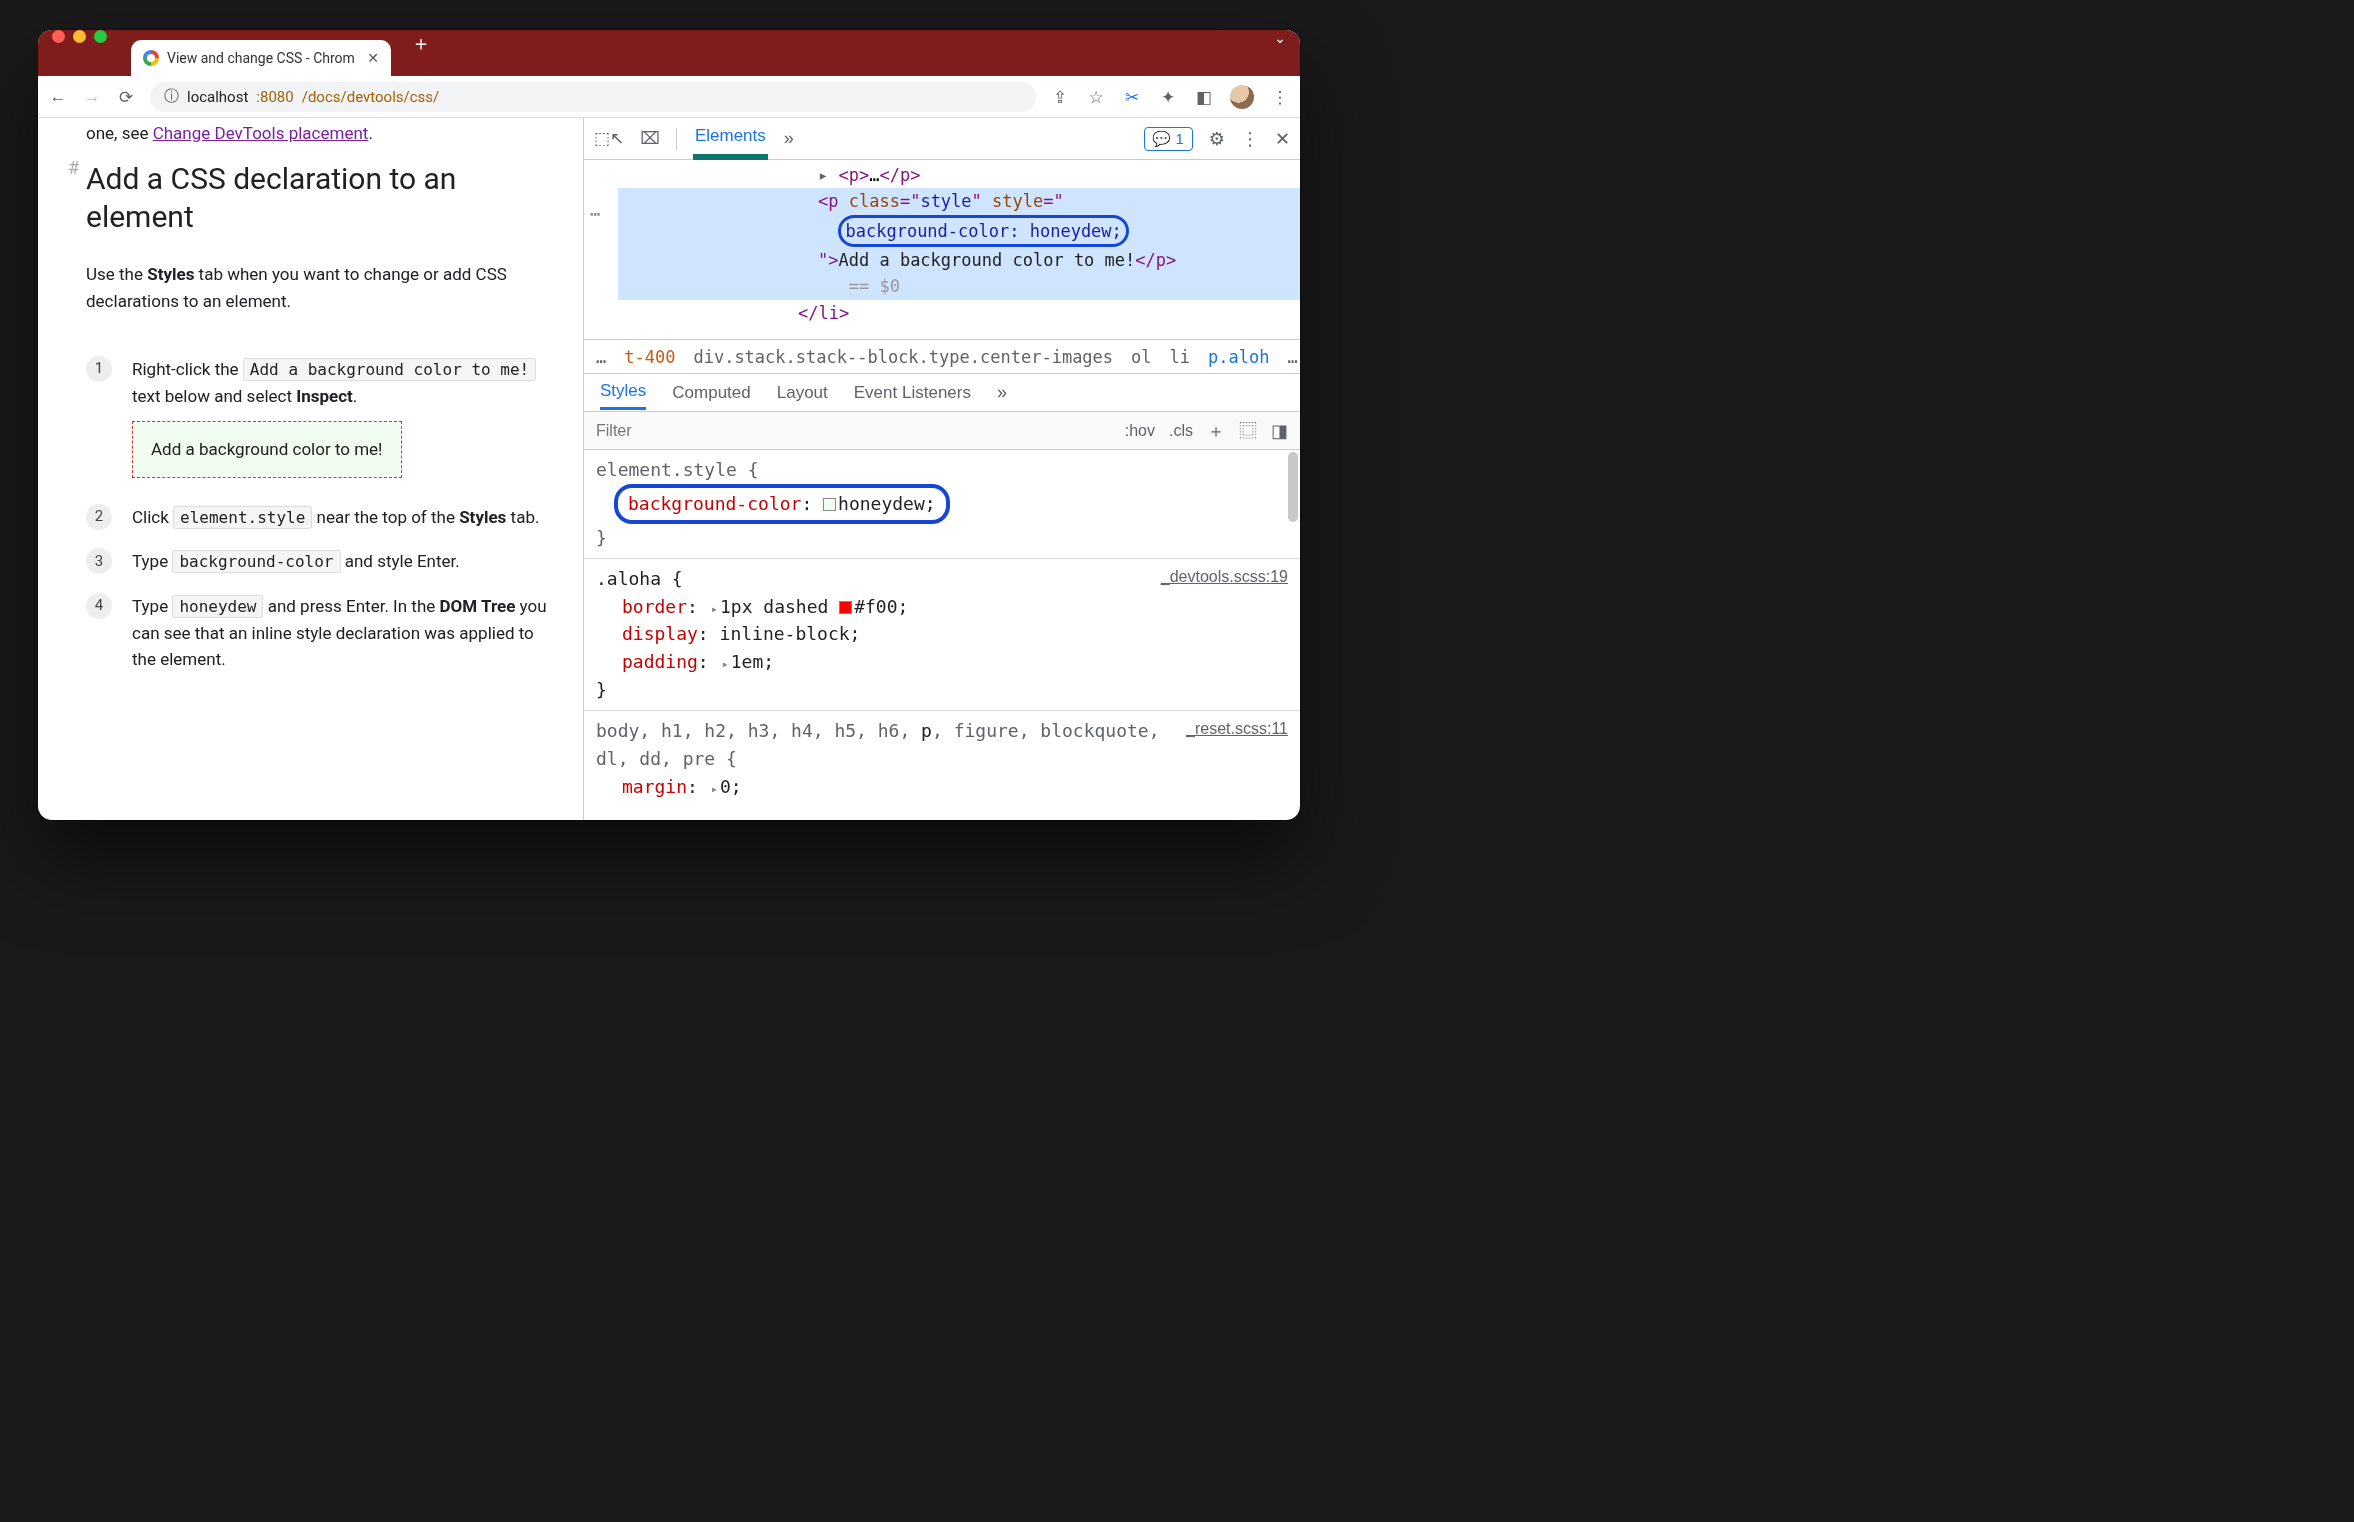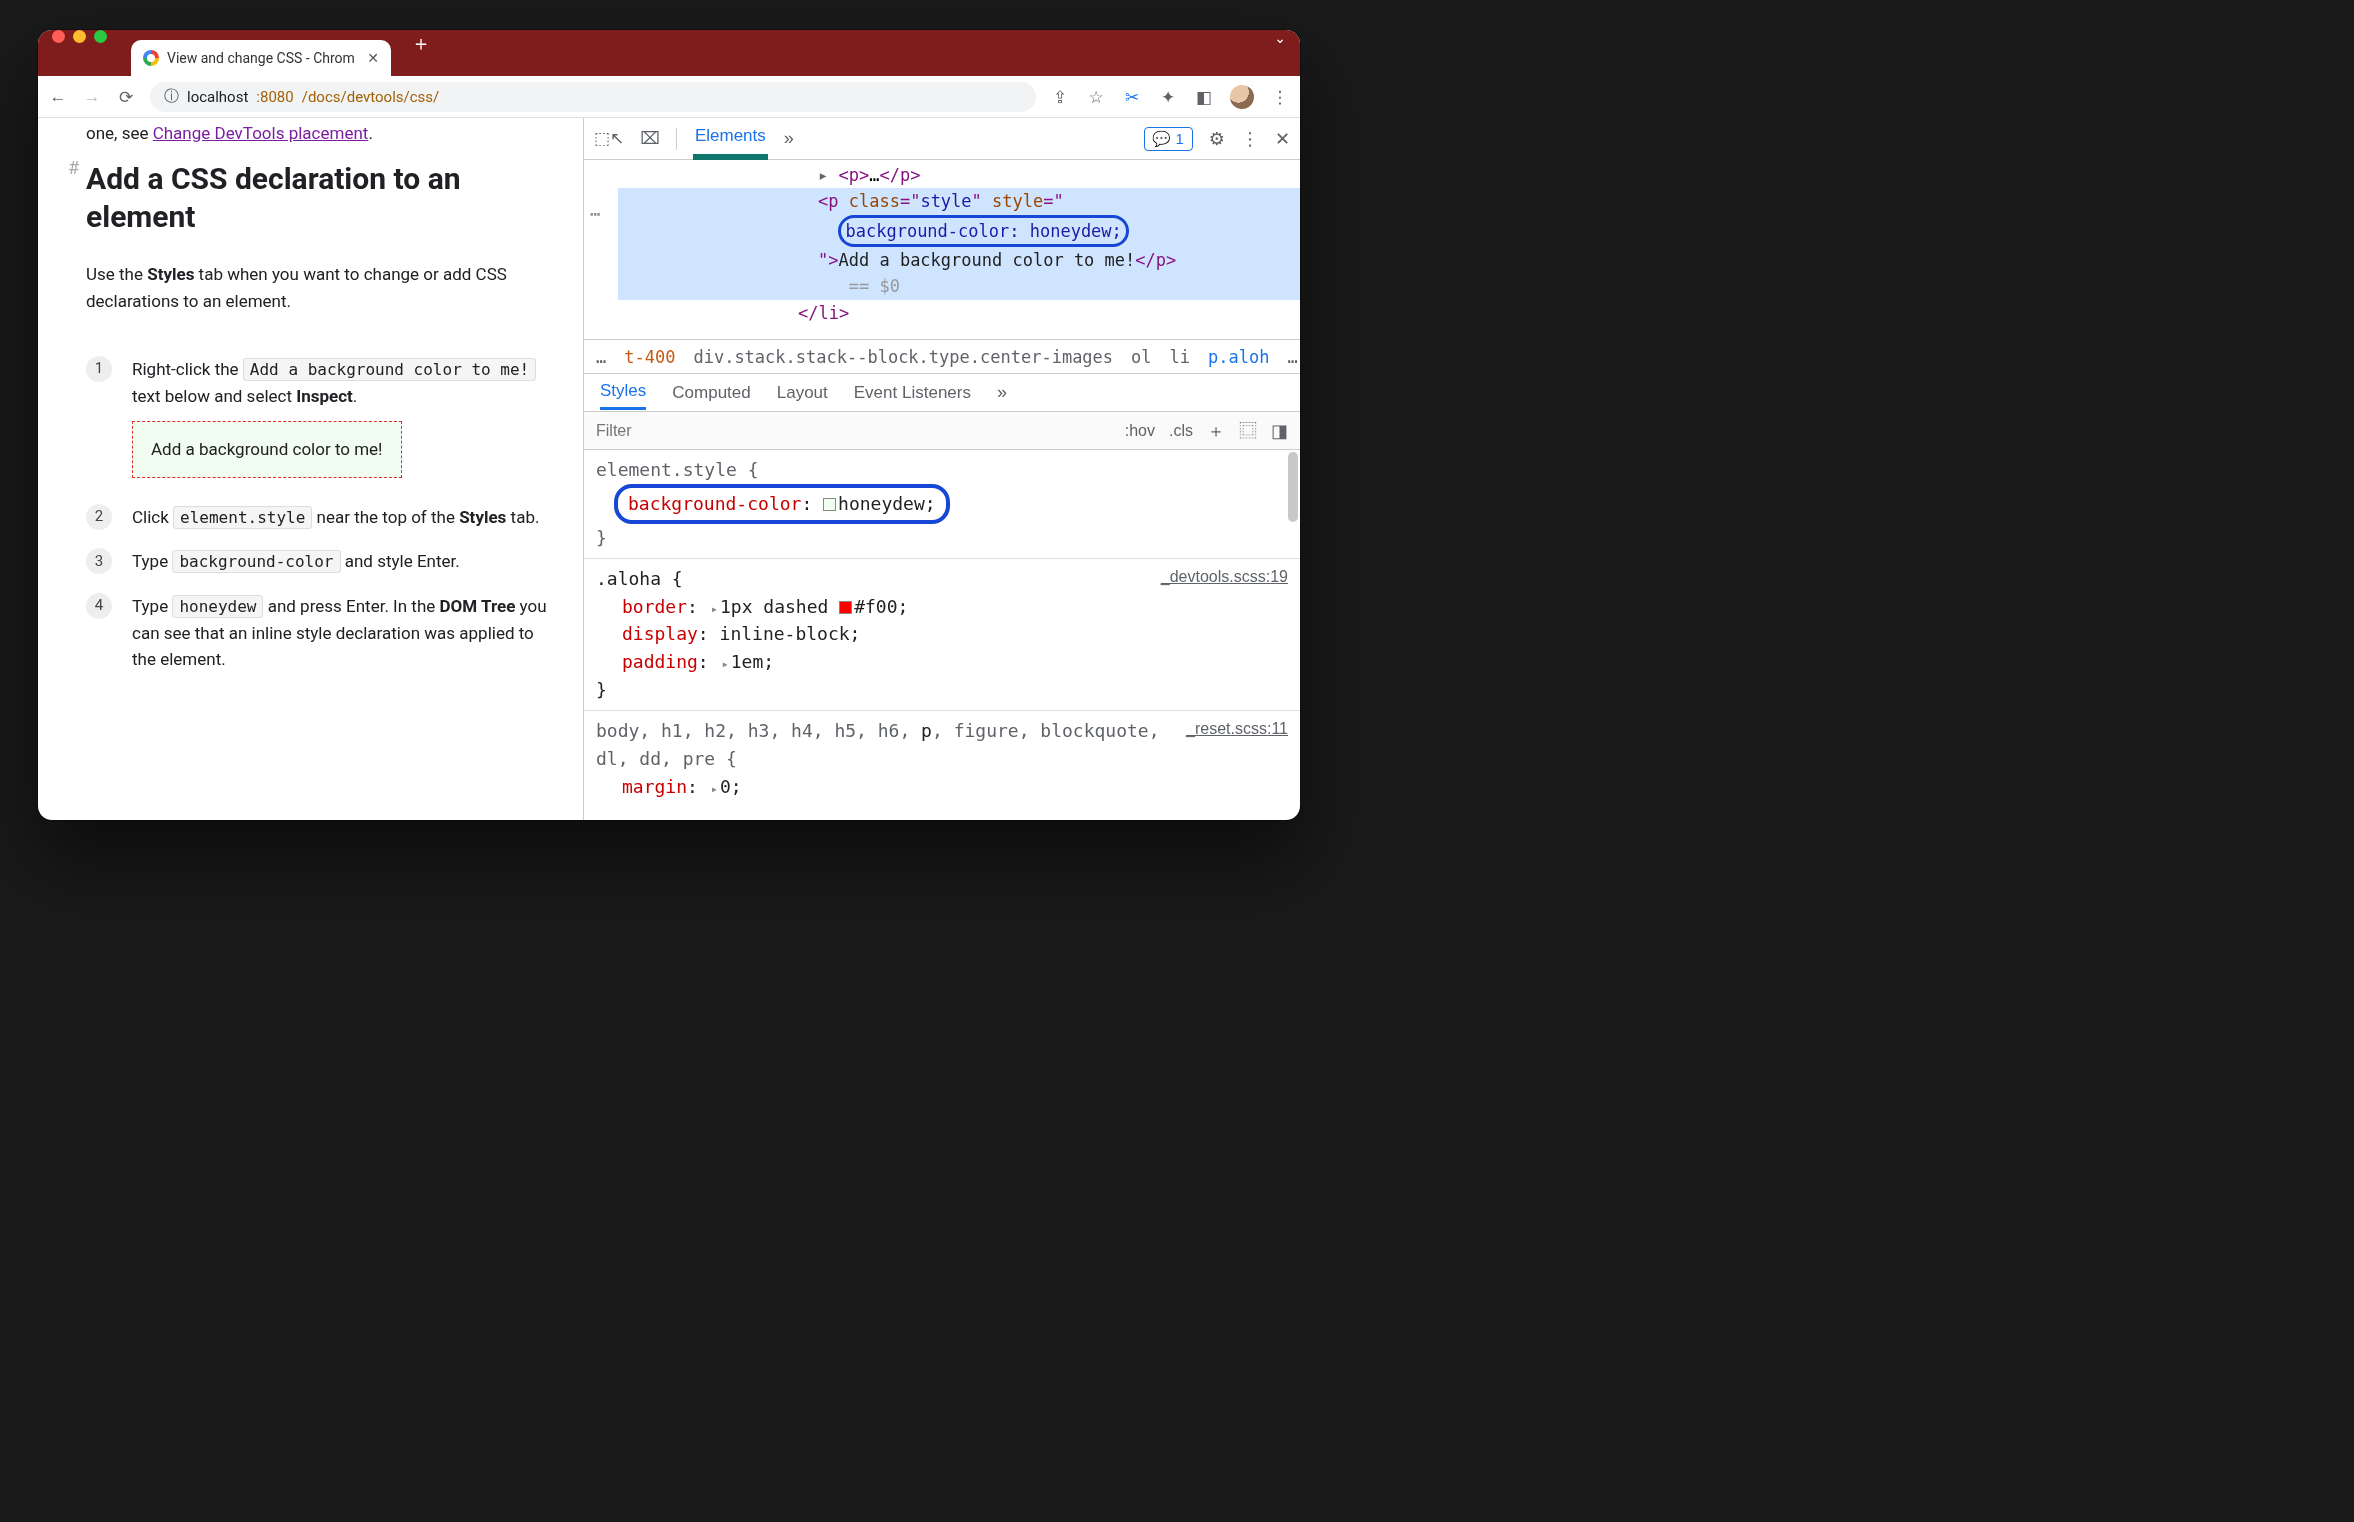--- a/index.html
+++ b/index.html
@@ -90,21 +90,21 @@
     width: 545px;
     overflow: auto;
     padding: 2px 24px 20px 48px;
     color:#202124;
     font-size:17px;
     line-height:1.55;
     position:relative;
   }
   .page::-webkit-scrollbar{width:14px}
   .page a{color:#7b1fa2;text-decoration:underline}
-  .page h2{font-size:30px;font-weight:700;color:#202124;margin:14px 0 26px;line-height:1.25}
+  .page h2{font-size:30px;font-weight:400;color:#202124;margin:14px 0 26px;line-height:1.25}
   .hash{position:absolute;left:30px;color:#aaa;font-size:18px}
   ol.steps{list-style:none;counter-reset:step;margin-top:42px}
   ol.steps>li{counter-increment:step;position:relative;padding-left:46px;margin-bottom:18px}
   ol.steps>li::before{
     content:counter(step);
     position:absolute;left:0;top:0;
     width:26px;height:26px;border-radius:50%;
     background:#eee;color:#444;
     display:flex;align-items:center;justify-content:center;
     font-size:15px;

